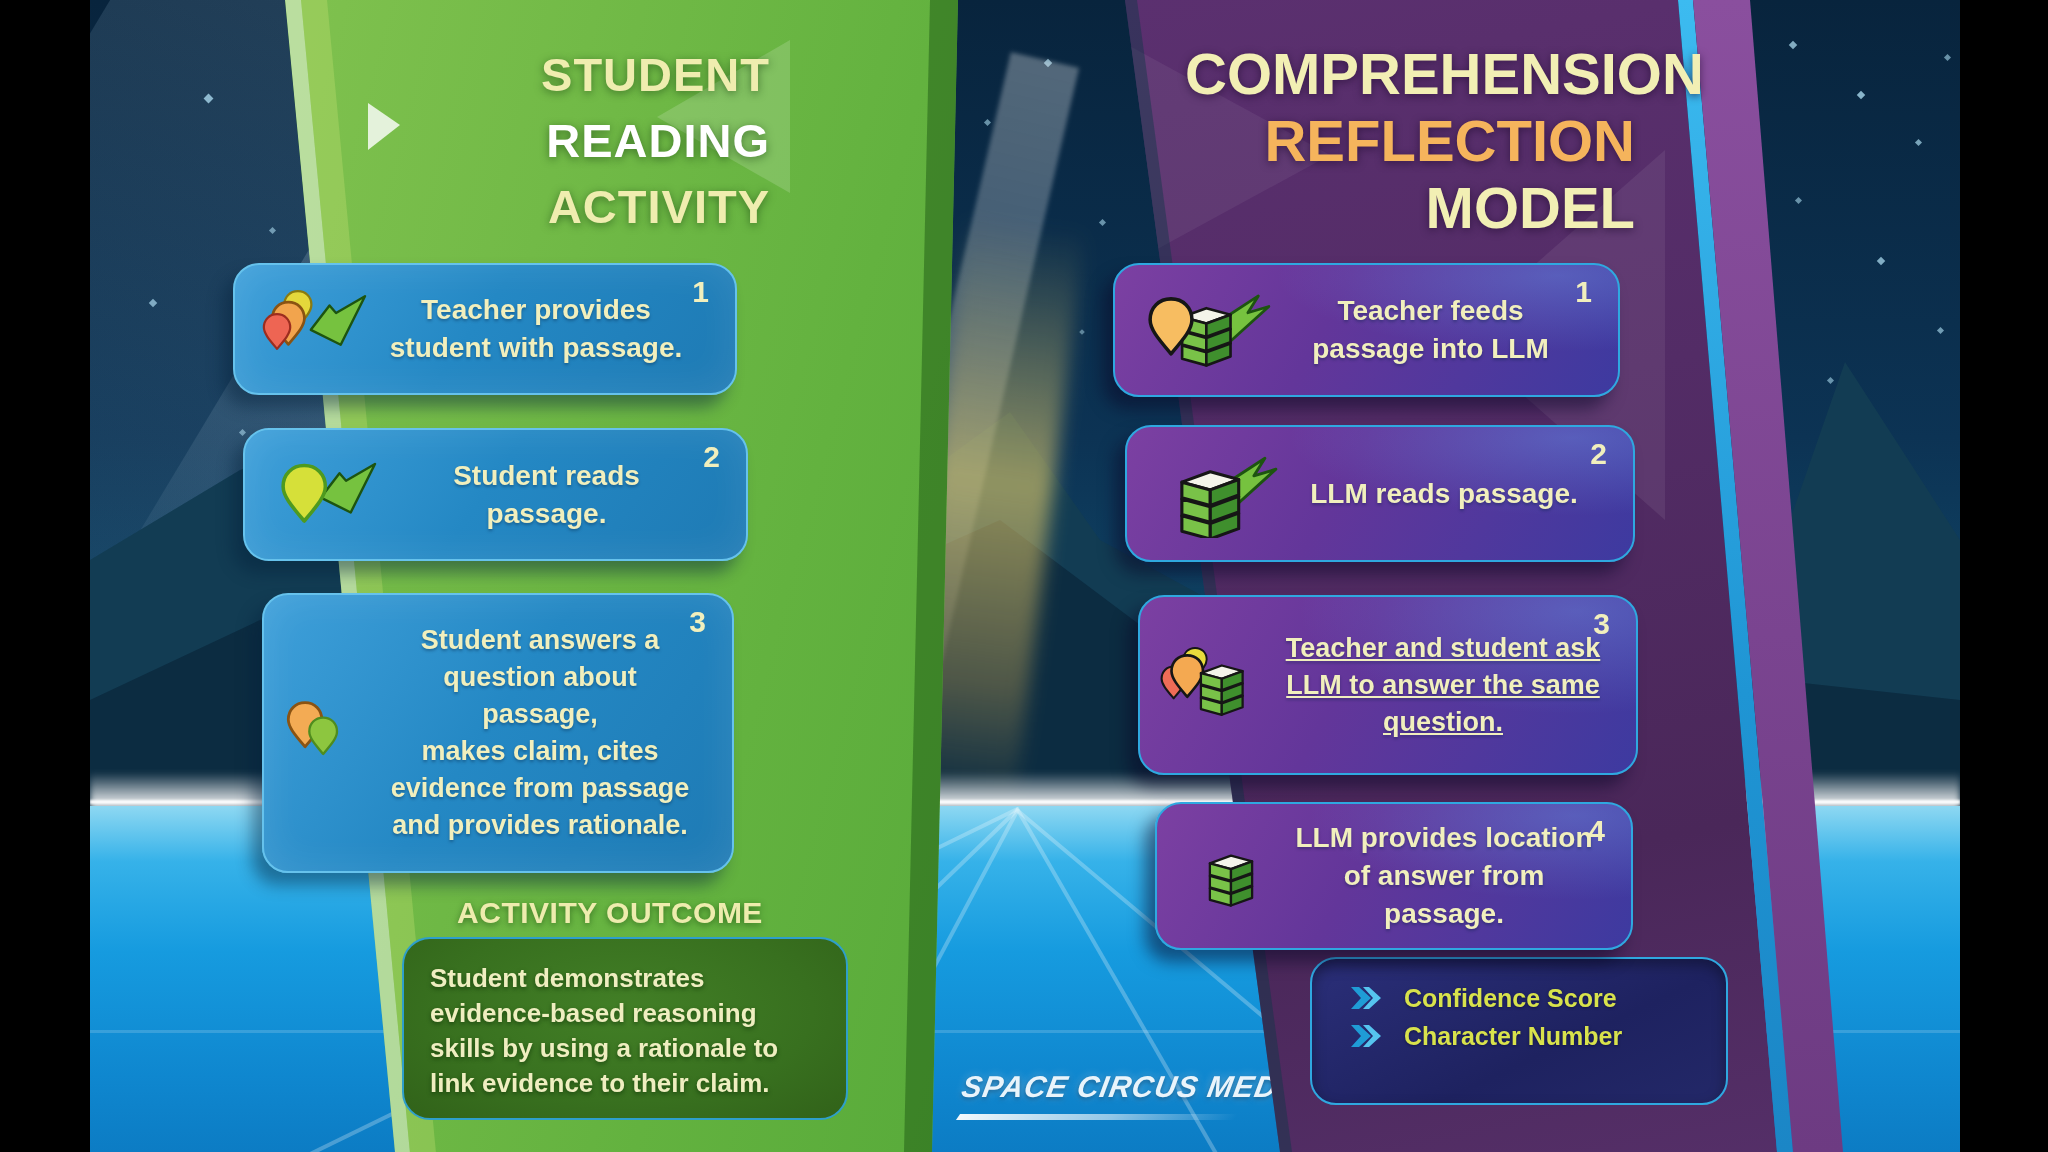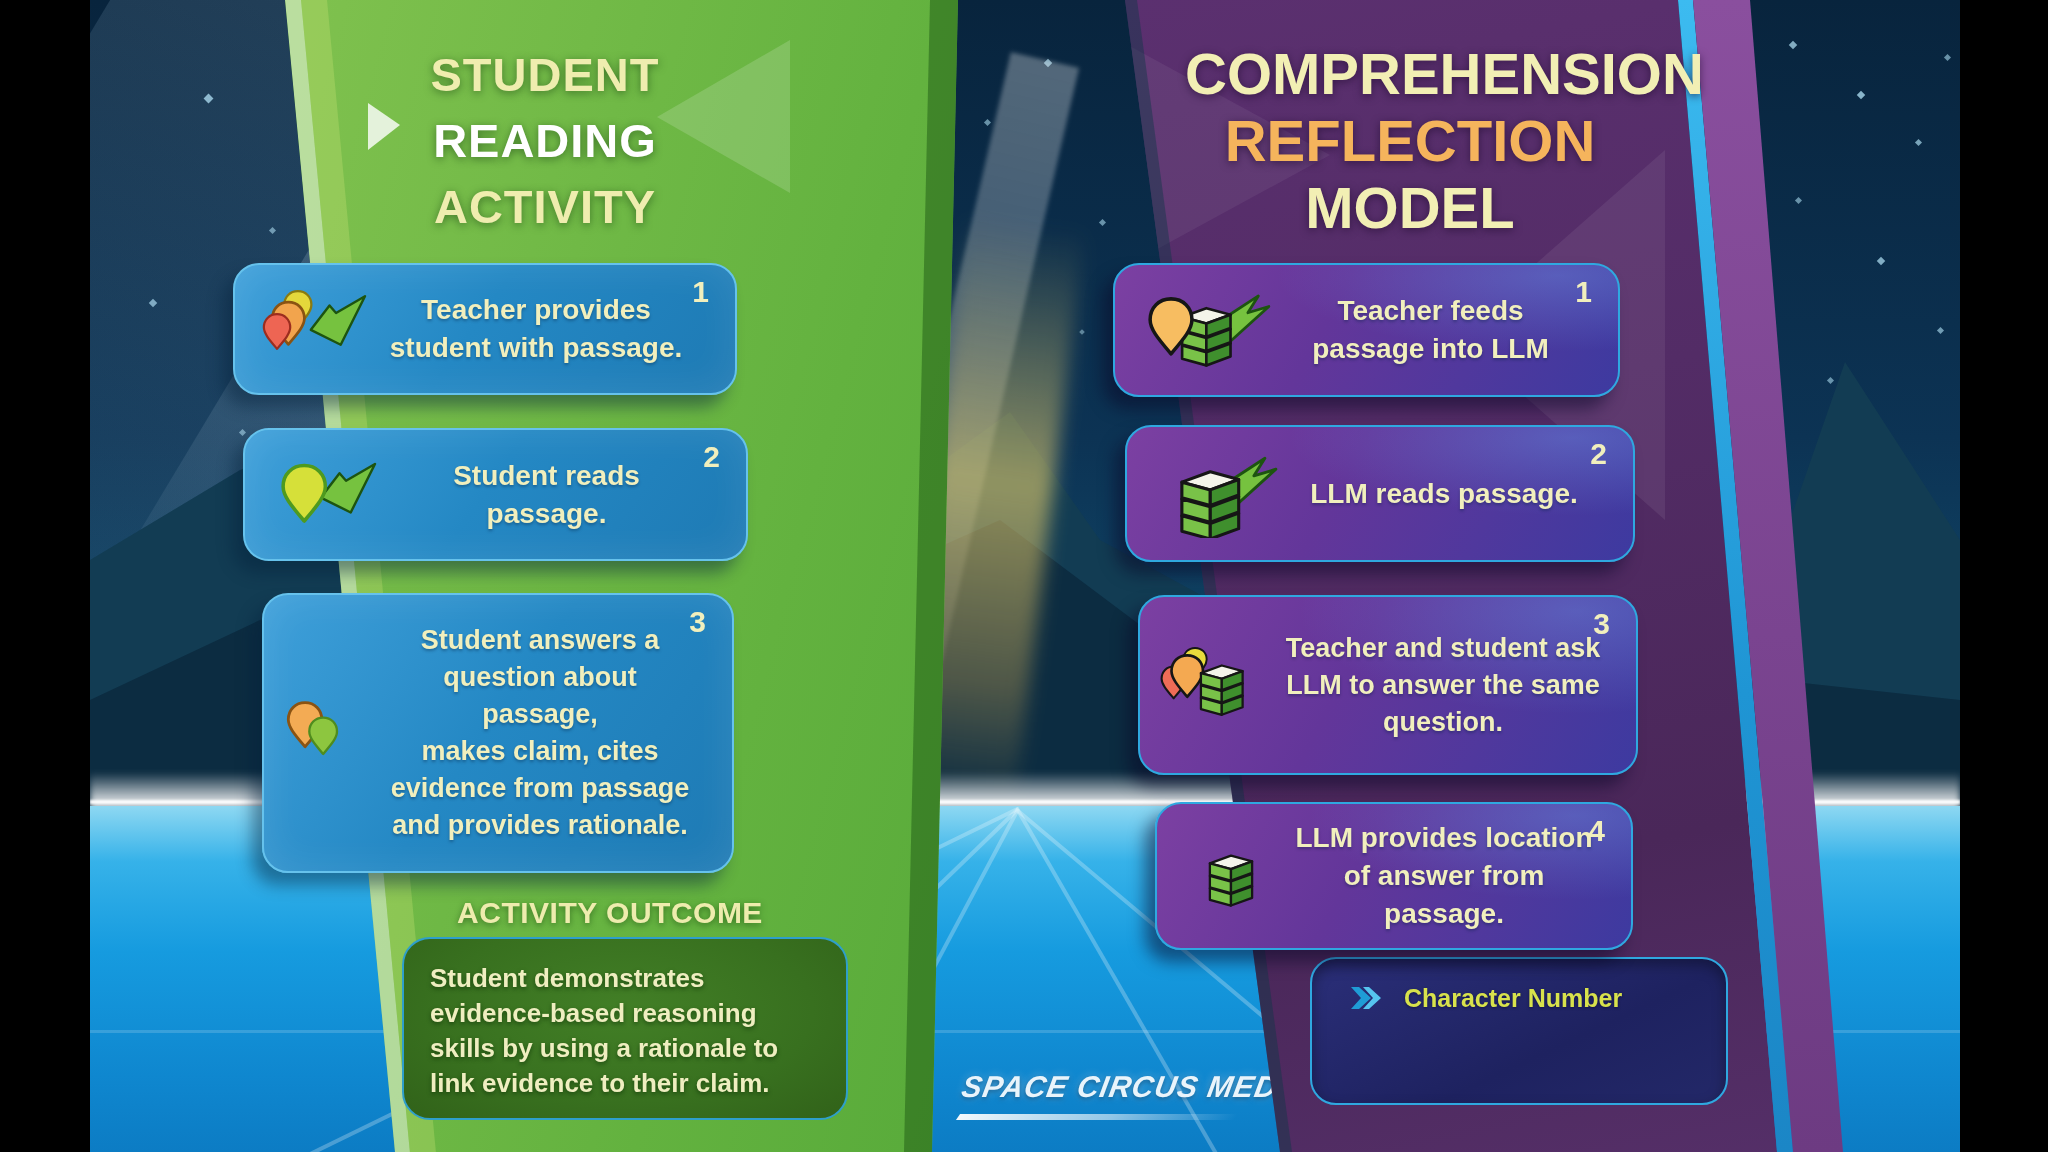--- a/index.html
+++ b/index.html
@@ -59,21 +59,21 @@
     clip-path:polygon(1128px 45px,1128px 265px,1330px 155px);}
   .pp-sliver{position:absolute;inset:0;background:rgba(15,55,70,.45);
     clip-path:polygon(1125px 0,1137px 0,1292px 1152px,1280px 1152px);z-index:10;}
   .cyan-stripe{position:absolute;inset:0;z-index:10;
     background:linear-gradient(180deg,#3cbbf0,#1f95d4 60%,#1b86c6);
     clip-path:polygon(1678px 0,1693px 0,1793px 1152px,1777px 1152px);}
   .magenta-band{position:absolute;inset:0;z-index:10;
     background:linear-gradient(180deg,#8a4f9e 0%,#7a4490 55%,#6d3b82 100%);
     clip-path:polygon(1693px 0,1750px 0,1843px 1152px,1793px 1152px);}
   
-  .title{position:absolute;z-index:20;text-align:center;font-weight:800;letter-spacing:1px;}
+  .title{position:absolute;z-index:20;text-align:right;font-weight:800;letter-spacing:1px;}
   .title-left{left:320px;top:42px;width:450px;font-size:47px;line-height:66px;
     text-shadow:0 2px 8px rgba(20,60,15,.55);}
   .title-right{left:1185px;top:40px;width:450px;font-size:58px;line-height:67px;letter-spacing:0;
     text-shadow:0 2px 8px rgba(30,10,45,.6);}
   .title span{display:block;}
   
   .card{position:absolute;z-index:20;border-radius:26px;display:flex;align-items:center;}
   .card-blue{background:linear-gradient(125deg,#3fa0da 0%,#2488c4 48%,#1e7ab4 100%);
     border:2px solid #66c2ec;
     box-shadow:-10px 12px 16px rgba(4,34,60,.45),inset 0 0 40px rgba(255,255,255,.10);}
@@ -339,21 +339,21 @@
             <path d="M28 48 L50 40 L50 52 L28 60 Z" fill="#3f8f2d"></path>
             <path d="M6 29 L28 21 L50 27 L28 35 Z" fill="#f4f4ea"></path>
             <path d="M6 29 L28 35 L28 47 L6 41 Z" fill="#79c248"></path>
             <path d="M28 35 L50 27 L50 39 L28 47 Z" fill="#3f8f2d"></path>
             <path d="M6 16 L28 8 L50 14 L28 22 Z" fill="#f4f4ea"></path>
             <path d="M6 16 L28 22 L28 34 L6 28 Z" fill="#79c248"></path>
             <path d="M28 22 L50 14 L50 26 L28 34 Z" fill="#3f8f2d"></path>
           </g>
         </svg>
       </span>
-    <span class="txt" style="font-size:27px;line-height:37px;padding-right:34px;">Teacher and student ask
+    <span class="txt" style="font-size:27px;line-height:37px;padding-right:34px;text-decoration:underline;">Teacher and student ask
 LLM to answer the same
 question.</span>
   </div>
   <div class="card card-purple" style="left:1155px;top:802px;width:478px;height:148px;">
     <span class="num">4</span>
     <span class="icon-box icon-box-r" style="width:96px;margin-left:22px;">
         <svg viewBox="0 0 130 92" width="100%" height="100%" preserveAspectRatio="xMidYMid meet">
           <g transform="translate(34,8) scale(1.3)" stroke="#161616" stroke-width="2.4" stroke-linejoin="round">
             <path d="M6 42 L28 34 L50 40 L28 48 Z" fill="#f4f4ea"></path>
             <path d="M6 42 L28 48 L28 60 L6 54 Z" fill="#79c248"></path>
@@ -370,19 +370,26 @@
     <span class="txt" style="padding-right:34px;">LLM provides location
 of answer from passage.</span>
   </div>
 
   <div class="outputs-box">
     <div class="output-row">
       <span class="chev"><svg viewBox="0 0 34 28" width="100%" height="100%" preserveAspectRatio="xMidYMid meet">
             <path d="M2 3 L10 3 L22 14 L10 25 L2 25 L12 14 Z" fill="#1f9cd6"></path>
             <path d="M14 3 L20 3 L32 14 L20 25 L14 25 L24 14 Z" fill="#56c4ef"></path>
           </svg></span>
+      <span class="olabel">Confidence Score</span>
+    </div>
+    <div class="output-row">
+      <span class="chev"><svg viewBox="0 0 34 28" width="100%" height="100%" preserveAspectRatio="xMidYMid meet">
+            <path d="M2 3 L10 3 L22 14 L10 25 L2 25 L12 14 Z" fill="#1f9cd6"></path>
+            <path d="M14 3 L20 3 L32 14 L20 25 L14 25 L24 14 Z" fill="#56c4ef"></path>
+          </svg></span>
       <span class="olabel">Character Number</span>
     </div>
   </div>
 
   <div class="bar bar-left"></div>
   <div class="bar bar-right"></div>
 </div>
 
 </body></html>

